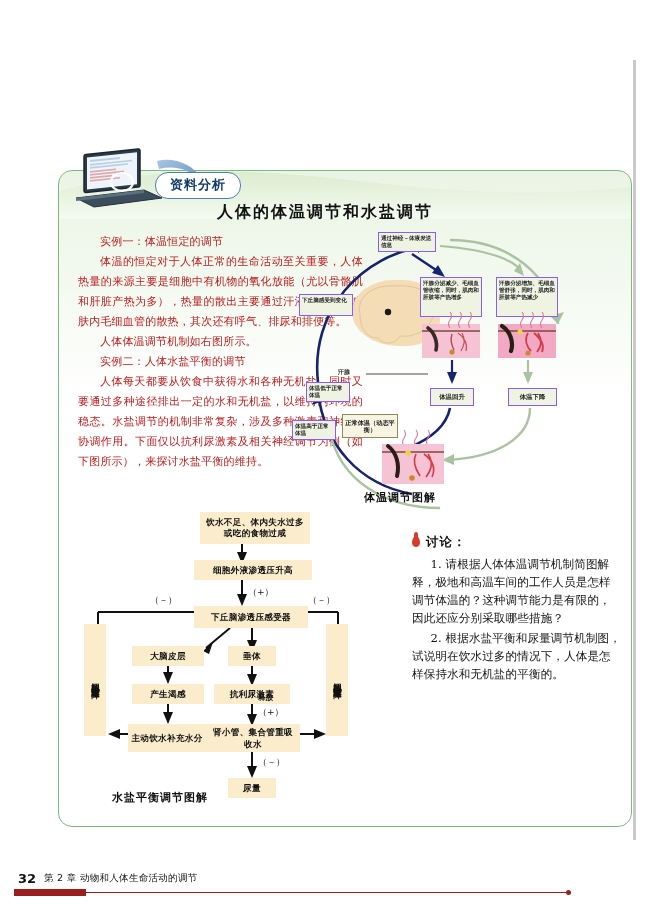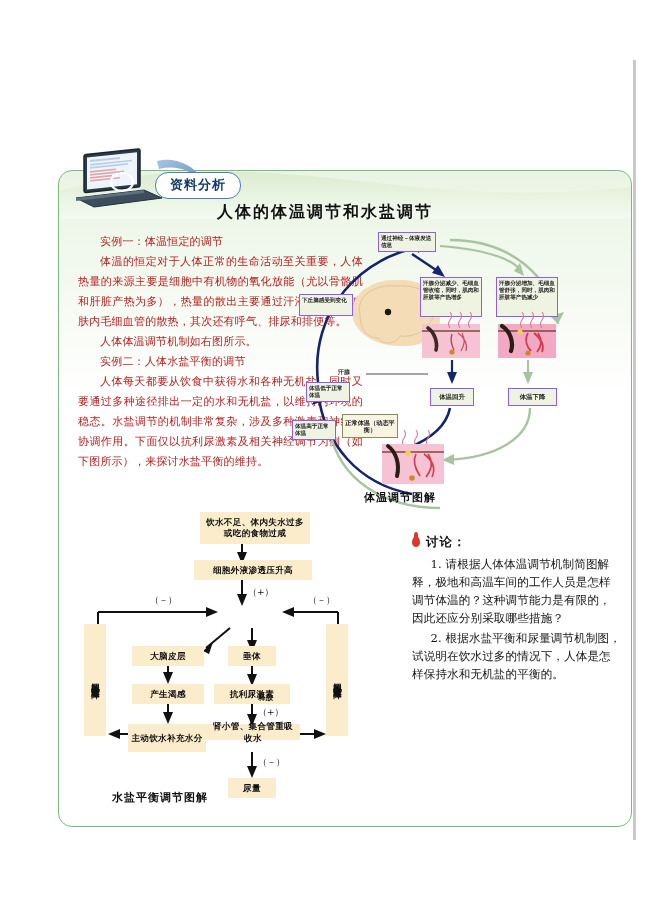--- a/index.html
+++ b/index.html
@@ -390,20 +390,23 @@
     </svg>
 
     <div class="fbox" style="left:130px;top:0px;width:110px;height:32px;">
       <span>饮水不足、体内失水过多或吃的食物过咸</span>
     </div>
 
     <div class="fbox" style="left:124px;top:48px;width:118px;height:20px;">
       <span>细胞外液渗透压升高</span>
     </div>
 
+    <div class="fbox" style="left:124px;top:94px;width:114px;height:22px;">
+      <span>下丘脑渗透压感受器</span>
+    </div>
 
     <div class="fbox" style="left:62px;top:134px;width:72px;height:20px;">
       <span>大脑皮层</span>
     </div>
 
     <div class="fbox" style="left:62px;top:172px;width:72px;height:20px;">
       <span>产生渴感</span>
     </div>
 
     <div class="fbox" style="left:58px;top:212px;width:78px;height:28px;line-height:12px;">
@@ -411,21 +414,21 @@
     </div>
 
     <div class="fbox" style="left:158px;top:134px;width:48px;height:20px;">
       <span>垂体</span>
     </div>
 
     <div class="fbox" style="left:144px;top:172px;width:76px;height:20px;">
       <span>抗利尿激素</span>
     </div>
 
-    <div class="fbox" style="left:136px;top:212px;width:94px;height:16px;line-height:12px;">
+    <div class="fbox" style="left:136px;top:212px;width:94px;height:28px;line-height:12px;">
       <span>肾小管、集合管重吸收水</span>
     </div>
 
     <div class="fbox" style="left:158px;top:266px;width:48px;height:20px;">
       <span>尿量</span>
     </div>
 
     <div class="fbox vert" style="left:14px;top:112px;width:22px;height:112px;font-size:8.4px;">
       <span>细胞外液渗透压下降</span>
     </div>
@@ -446,14 +449,21 @@
 
   <div class="discuss">
     <div class="drop"></div>
     <div class="discuss-head">讨论：</div>
     <p>1. 请根据人体体温调节机制简图解释，极地和高温车间的工作人员是怎样调节体温的？这种调节能力是有限的，因此还应分别采取哪些措施？</p>
     <p>2. 根据水盐平衡和尿量调节机制图，试说明在饮水过多的情况下，人体是怎样保持水和无机盐的平衡的。</p>
   </div>
 
   <div class="rightrule"></div>
 
+  <div class="footer">
+    <div class="foot-bar"></div>
+    <div class="foot-line"></div>
+    <div class="foot-dot"></div>
+    <div class="foot-num">32</div>
+    <div class="foot-txt">第 2 章  动物和人体生命活动的调节</div>
+  </div>
 
 </div>
 
 </body></html>

